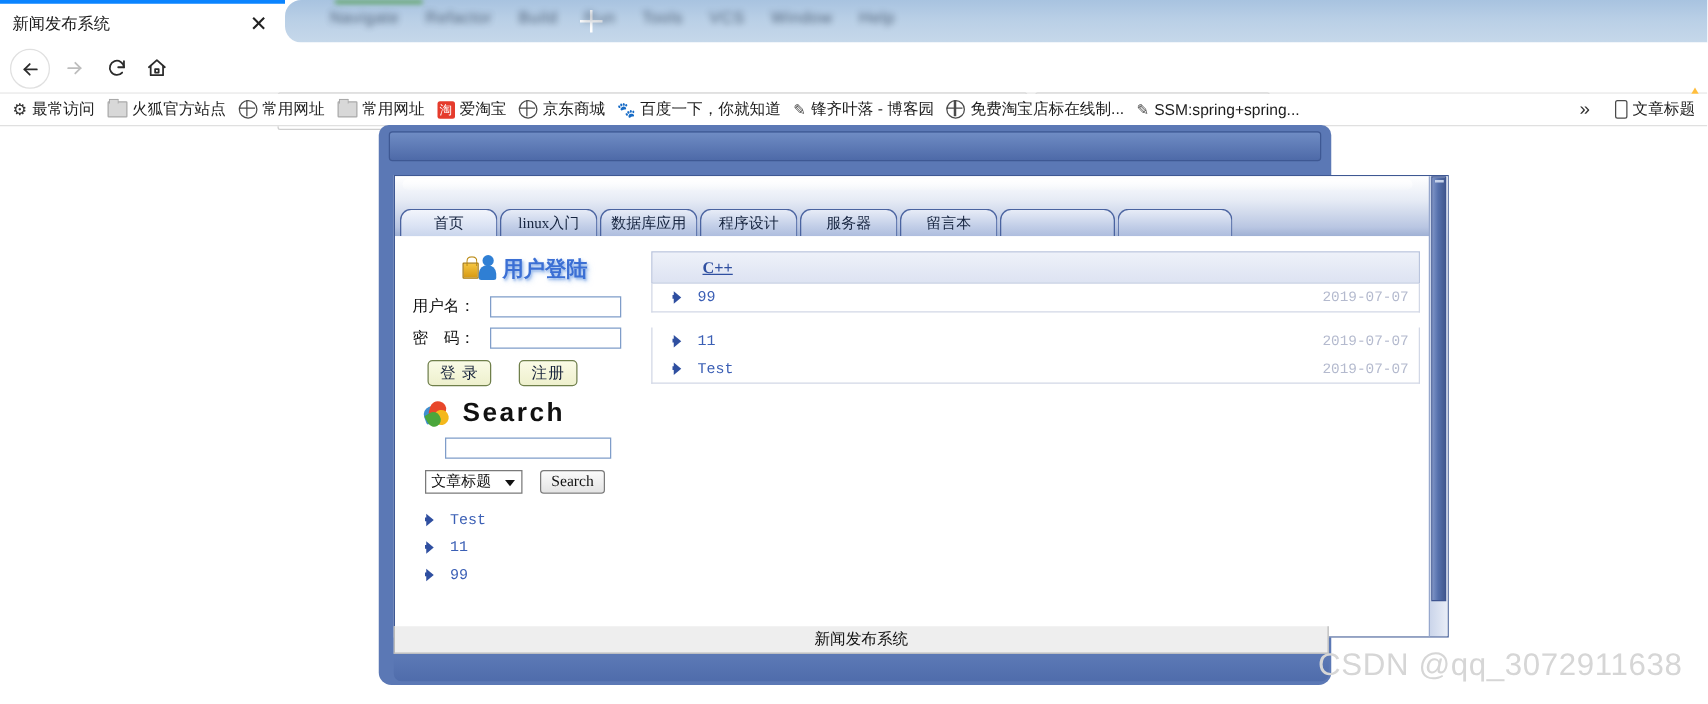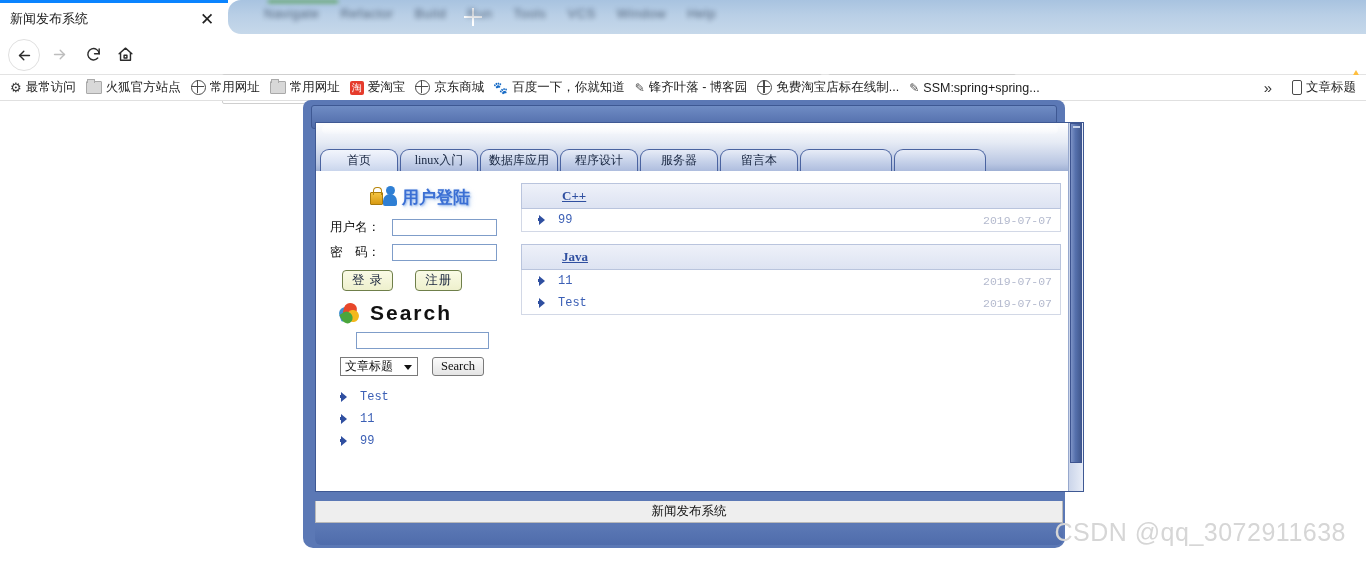--- a/index.html
+++ b/index.html
@@ -193,21 +193,21 @@
     border-radius: 8px 8px 10px 10px;
     box-sizing:border-box;
   }
   .page-topbar {
     position:absolute; left:8px; top:5px; width:744px; height:22px;
     background: linear-gradient(180deg,#6f8cc4 0%, #4e6aa8 100%);
     border:1px solid #3e5893;
     border-radius: 3px;
   }
   .browser-inner {
-    position:absolute; left:12px; top:22px; width:769px; height:370px;
+    position:absolute; left:12px; top:40px; width:844px; height:370px;
     background:#ffffff;
     border: 1px solid #3e5893;
     box-sizing: border-box;
   }
 
   
   .navtabs-wrap {
     position:absolute; left:0; top:0; width:100%; height:48px;
     background: linear-gradient(180deg,#ffffff 0%, #e6ebf5 40%, #b9c6e2 85%, #9fb0d4 100%);
     overflow:hidden;
@@ -740,23 +740,20 @@
             <div class="cat-body">
               <div class="art-row">
                 <span class="arrow-bullet"></span>
                 <a class="art-title" href="#">99</a>
                 <span class="art-date">2019-07-07</span>
               </div>
             </div>
           </div>
 
           <div class="cat-block">
-            <div class="cat-head">
-              <a href="#">Java</a>
-            </div>
             <div class="cat-body">
               <div class="art-row">
                 <span class="arrow-bullet"></span>
                 <a class="art-title" href="#">11</a>
                 <span class="art-date">2019-07-07</span>
               </div>
               <div class="art-row">
                 <span class="arrow-bullet"></span>
                 <a class="art-title" href="#">Test</a>
                 <span class="art-date">2019-07-07</span>

